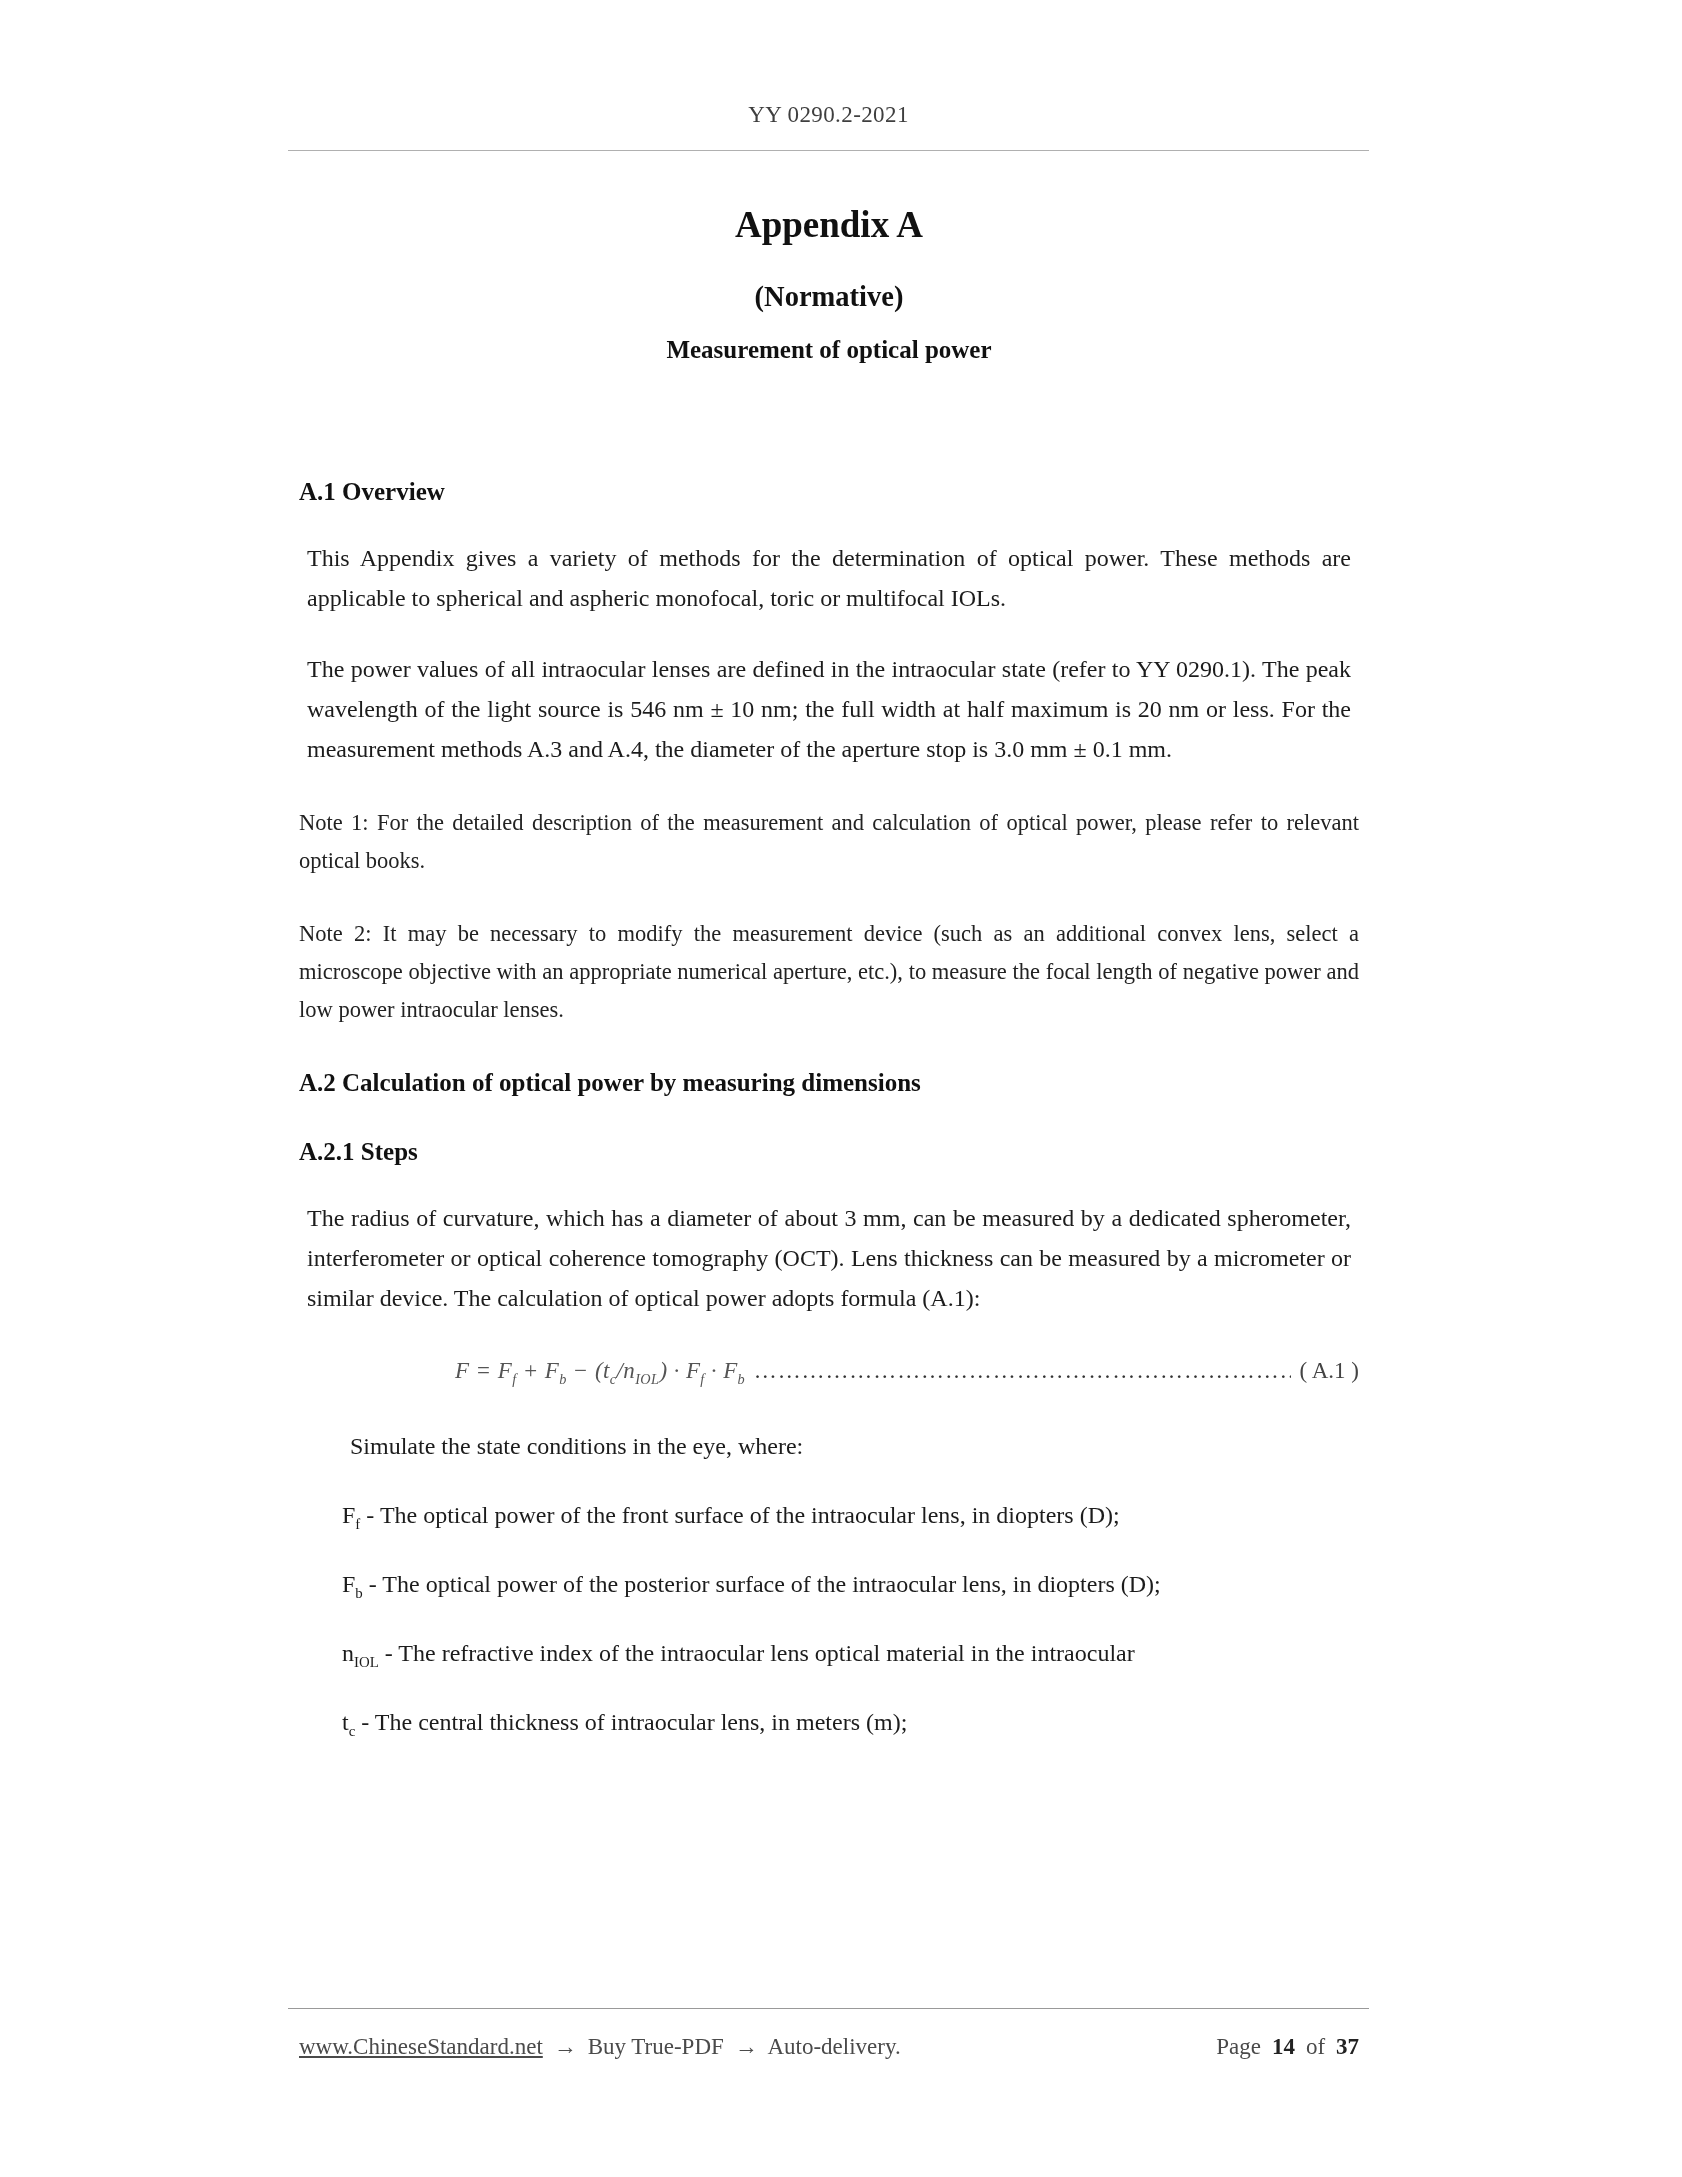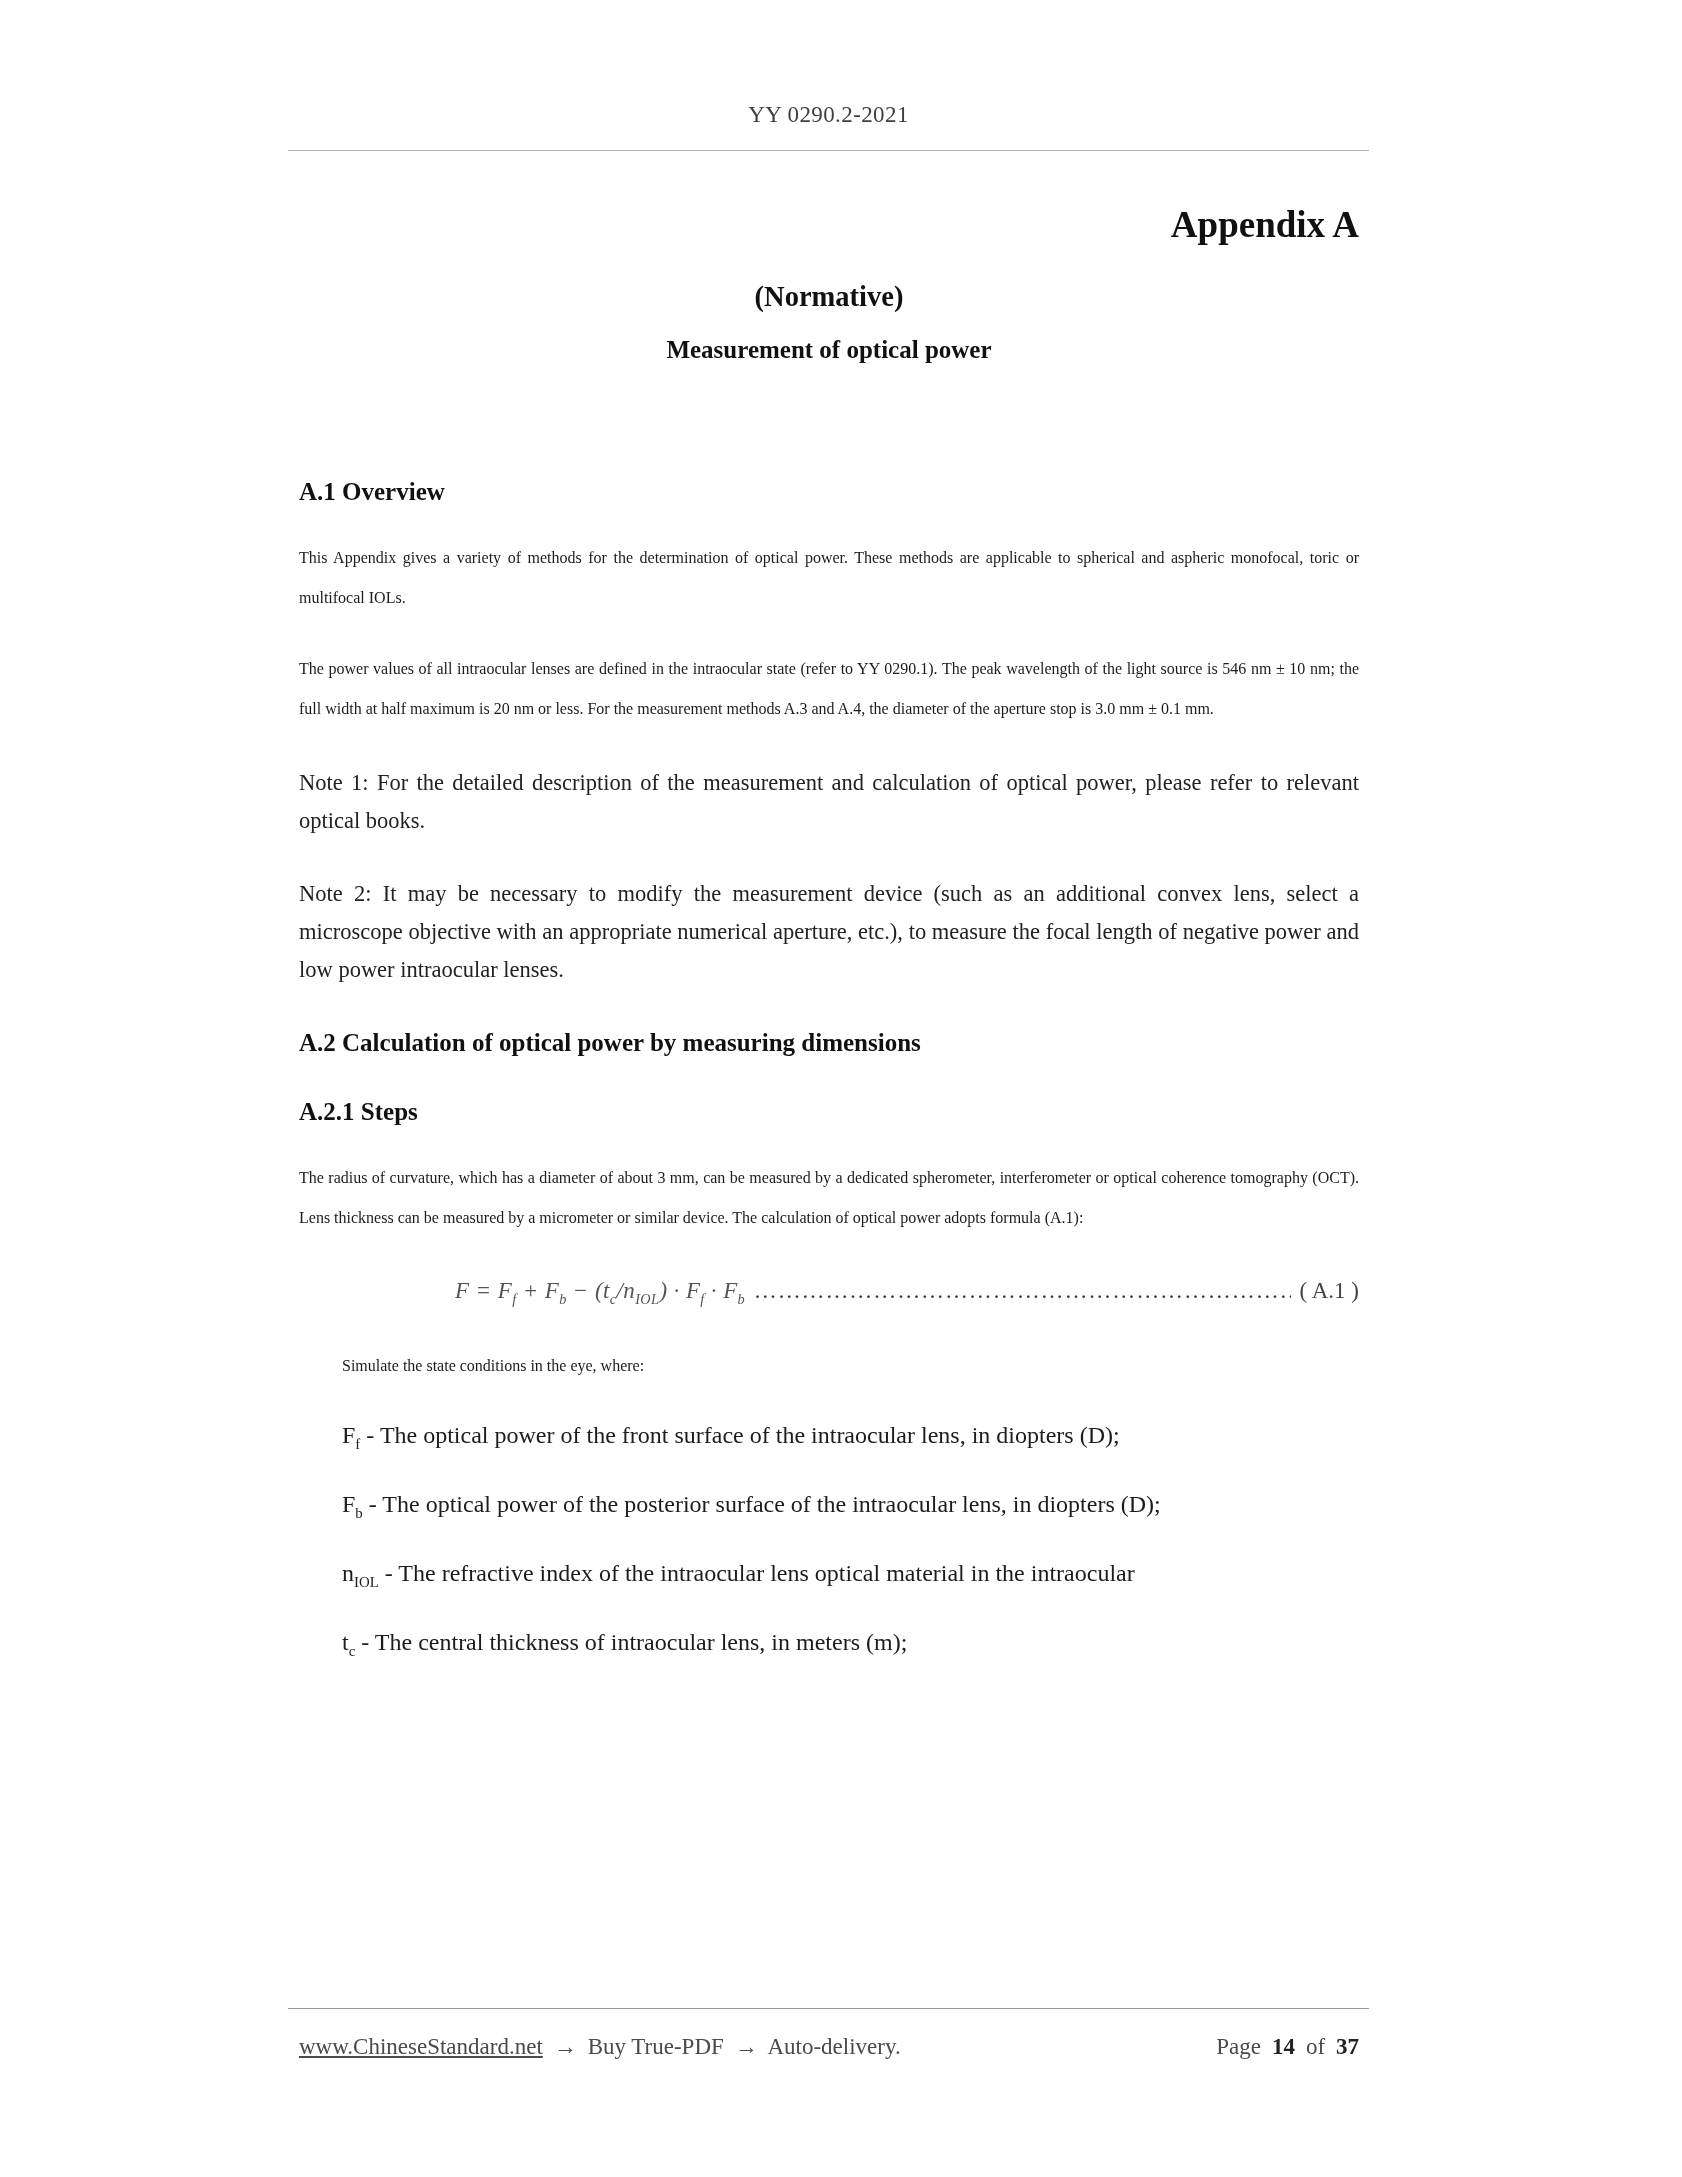--- a/index.html
+++ b/index.html
@@ -30,21 +30,21 @@
     border-top:0.9px solid #b0b0b0;
   }
   .content{
     position:absolute;
     top:195px;
     left:299px;
     width:1060px;
   }
   .title{
     margin:8.6px 0 0;
-    text-align:right;
+    text-align:center;
     font-size:37px;
     font-weight:bold;
     line-height:1.15;
     color:#111;
   }
   .normative{
     margin-top:35px;
     text-align:center;
     font-size:28.5px;
     font-weight:bold;
@@ -59,22 +59,22 @@
   }
   .h2{
     margin:38px 0 0;
     font-size:25px;
     font-weight:bold;
     line-height:1.25;
     color:#111;
   }
   .h2.first{margin-top:112px;}
   .para{
-    margin:31px 0 0;
-    font-size:16px;
+    margin:31px 8px 0;
+    font-size:24px;
     line-height:40px;
     text-align:justify;
   }
   .note{
     margin:35px 0 0;
     font-size:22.5px;
     line-height:38px;
     text-align:justify;
     color:#222;
   }

